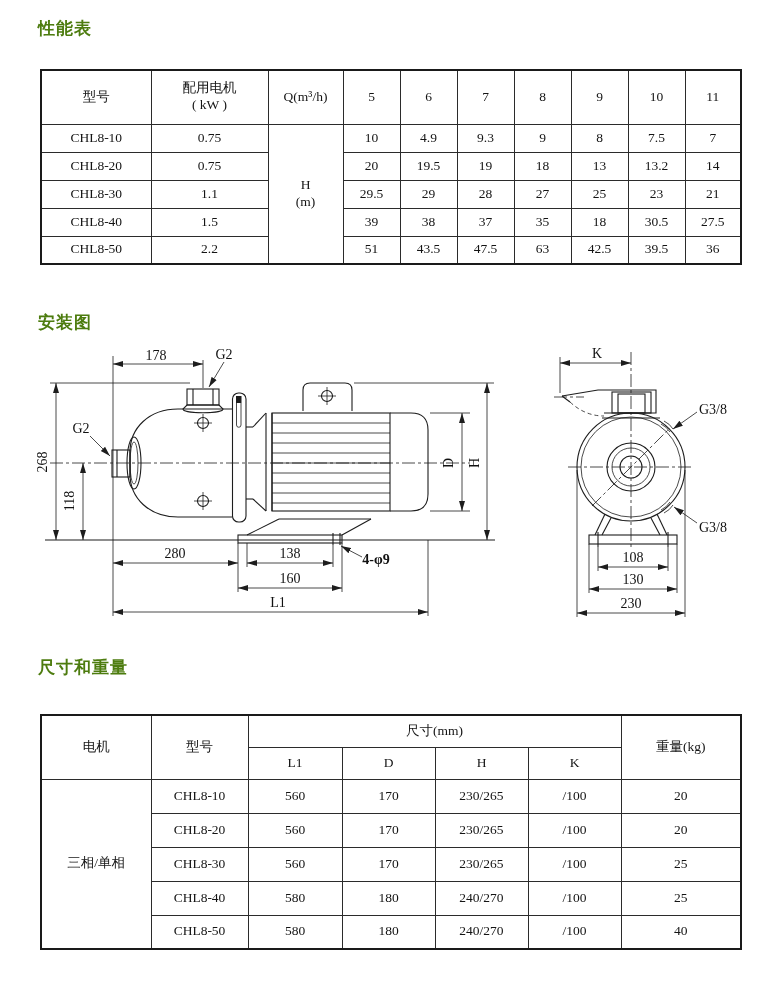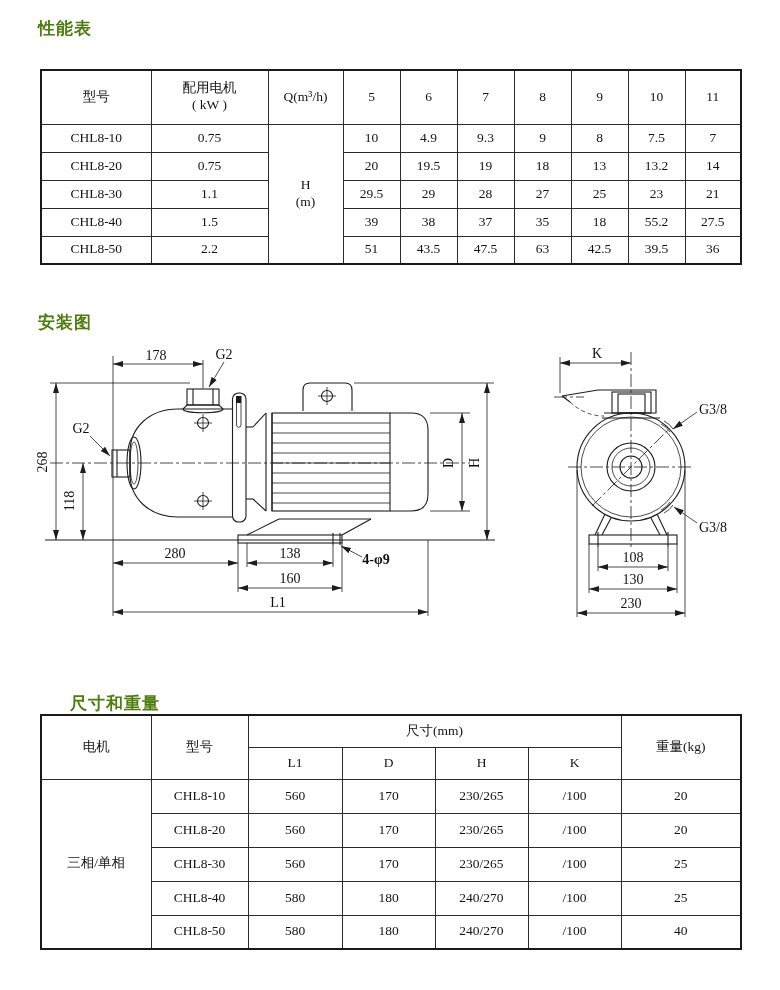--- a/index.html
+++ b/index.html
@@ -6,21 +6,21 @@
   html,body { width:780px; height:990px; background:#fff; overflow:hidden; }
   body { position:relative; font-family:"Liberation Serif","DejaVu Serif",serif; color:#111; }
 
   .sec-title {
     position:absolute; left:38px;
     font-family:"DejaVu Sans","Liberation Sans",sans-serif;
     font-weight:bold; font-size:17px; color:#4d7c0f; letter-spacing:1px;
   }
   #perf-title   { top:17px; }
   #inst-title   { top:311px; }
-  #dim-title    { top:692px;margin-left:32px; }
+  #dim-title    { top:656px; }
 
   table { border-collapse:collapse; table-layout:fixed; position:absolute; background:#fff; }
   td, th {
     border:1px solid #2b2b2b; text-align:center; vertical-align:middle;
     font-family:"Liberation Serif","DejaVu Serif",serif;
     font-size:13.5px; font-weight:normal; color:#141414; line-height:1.25;
     padding:0 2px; overflow:hidden;
   }
   #perf-table { left:40px; top:69px; width:700px; border:2px solid #1a1a1a; }
   #perf-table thead tr { height:54px; }
@@ -113,21 +113,21 @@
       <td>21</td>
     </tr>
     <tr>
       <td>CHL8-40</td>
       <td>1.5</td>
       <td>39</td>
       <td>38</td>
       <td>37</td>
       <td>35</td>
       <td>18</td>
-      <td>55.2</td>
+      <td>30.5</td>
       <td>27.5</td>
     </tr>
     <tr>
       <td>CHL8-50</td>
       <td>2.2</td>
       <td>51</td>
       <td>43.5</td>
       <td>47.5</td>
       <td>63</td>
       <td>42.5</td>

